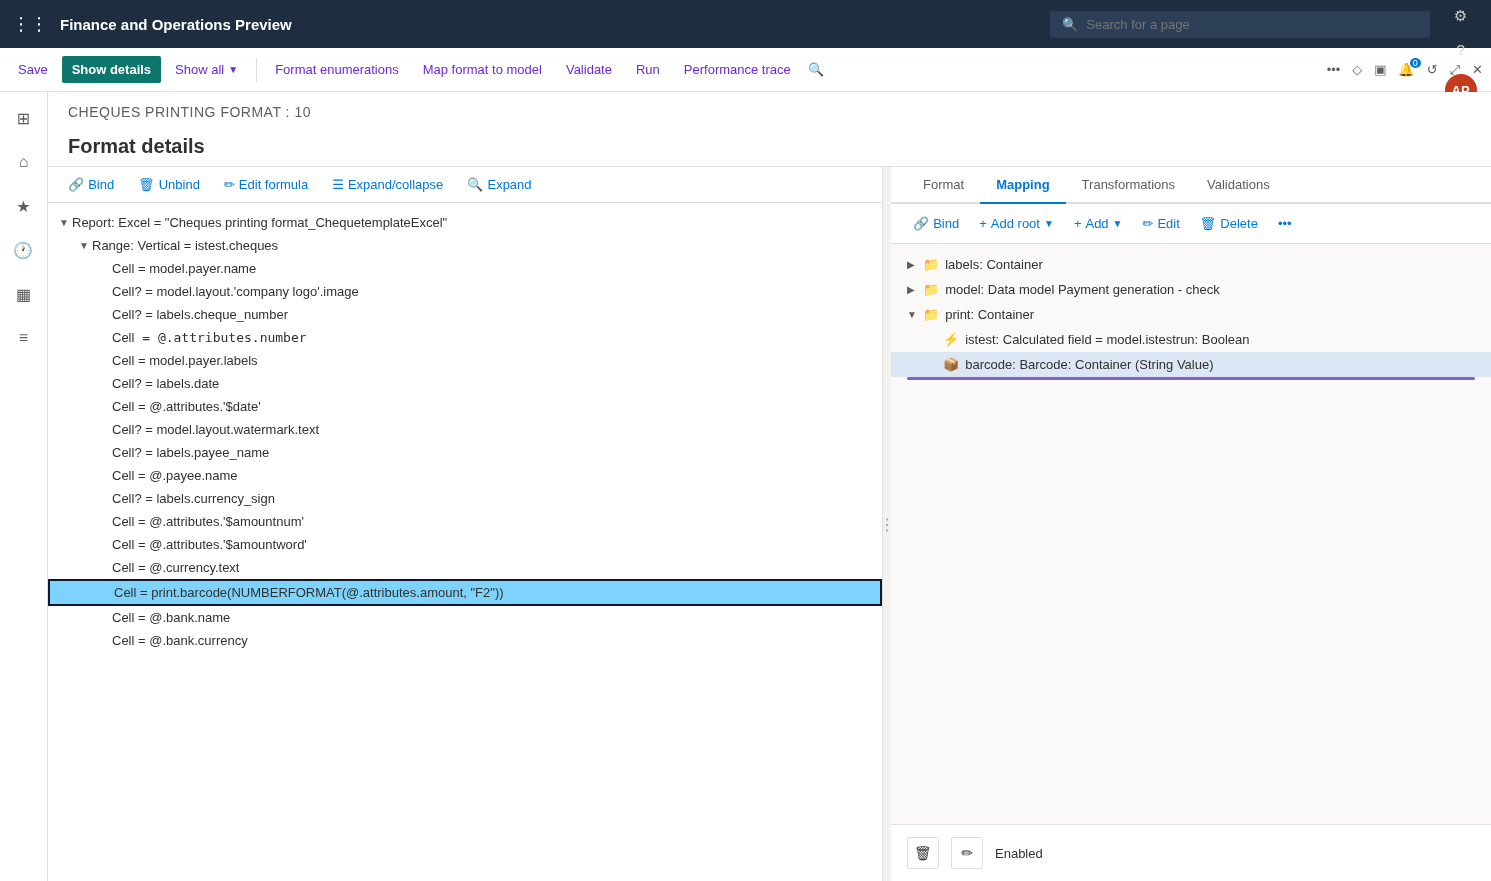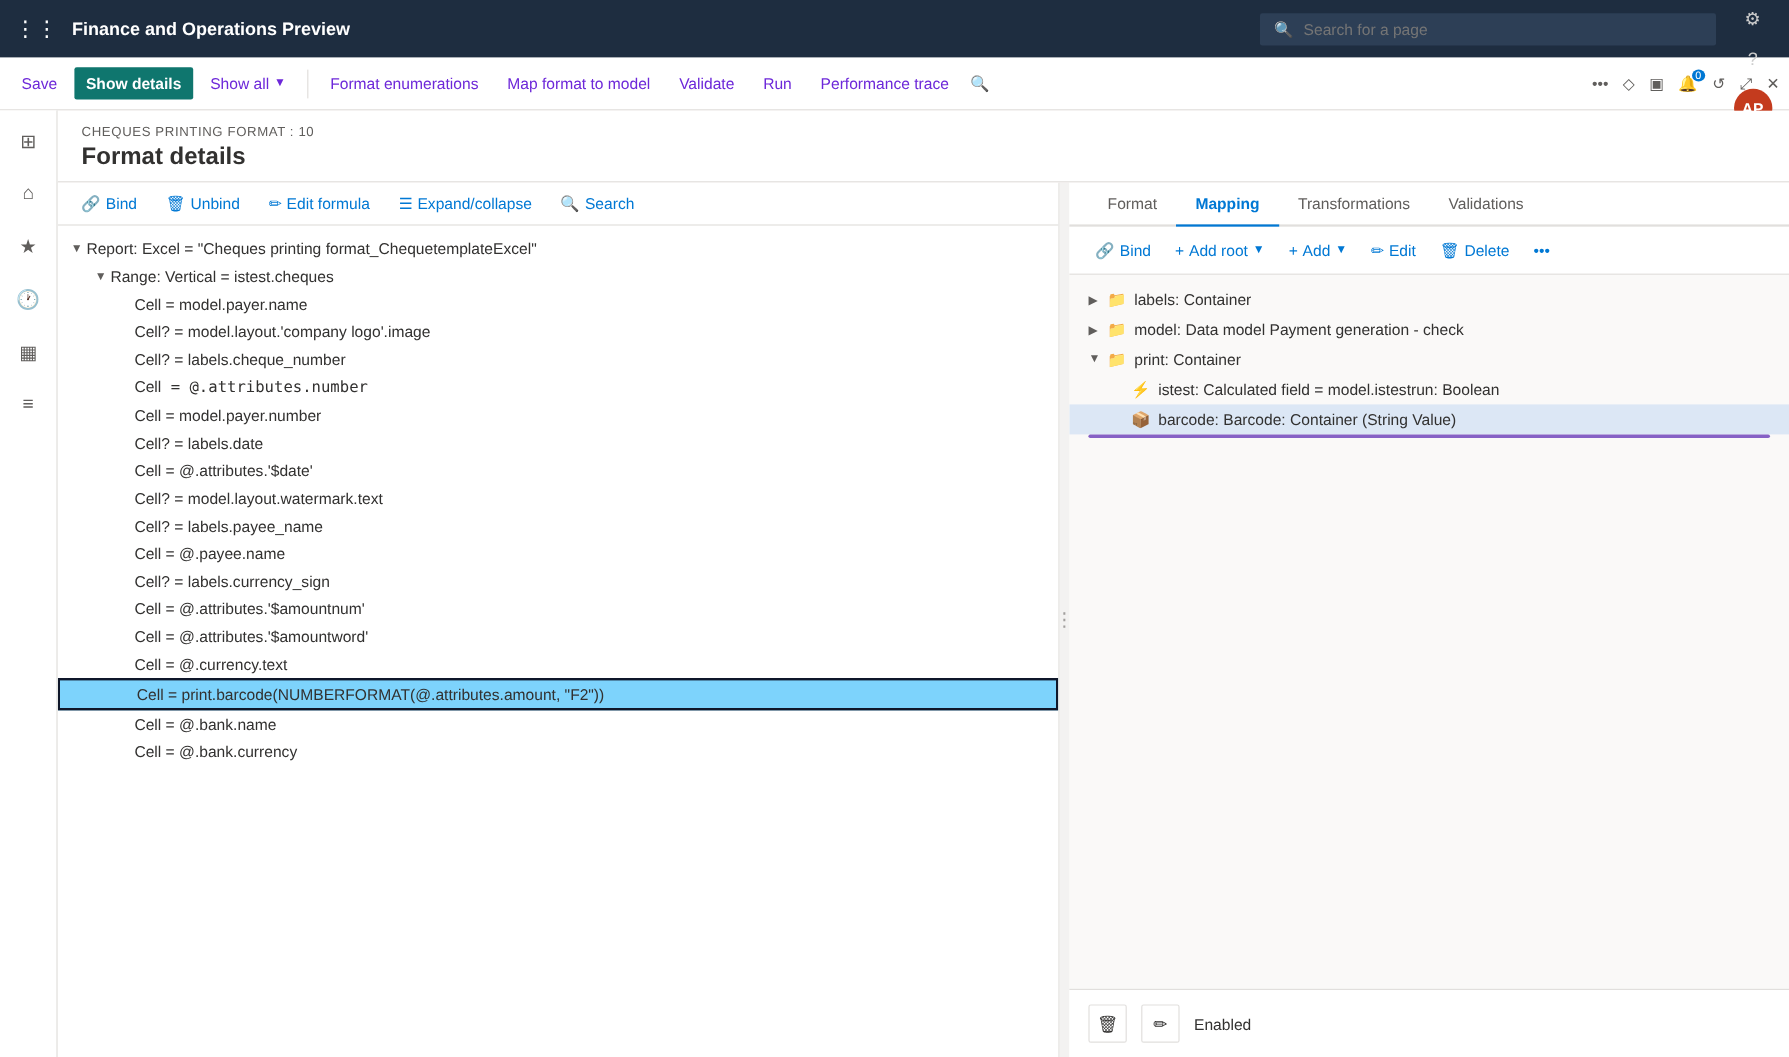--- a/index.html
+++ b/index.html
@@ -98,21 +98,21 @@
       flex-direction: column;
       overflow: hidden;
     }
 
     
     .page-header {
       background: #fff;
       padding: 12px 20px 8px;
       border-bottom: 1px solid #e1dfdd;
     }
-    .page-header .breadcrumb { font-size: 11px; color: #605e5c; text-transform: uppercase; letter-spacing: 0.5px; margin-bottom: 4px; }
+    .page-header .breadcrumb { font-size: 14px; color: #605e5c; text-transform: uppercase; letter-spacing: 0.5px; margin-bottom: 15px; }
     .page-header h1 { font-size: 20px; font-weight: 600; color: #323130; }
 
     
     .split-pane {
       display: flex;
       flex: 1;
       overflow: hidden;
     }
 
     
@@ -336,21 +336,21 @@
           <button class="tree-toolbar-btn">
             <span>✏</span>
             <span>Edit formula</span>
           </button>
           <button class="tree-toolbar-btn">
             <span>☰</span>
             <span>Expand/collapse</span>
           </button>
           <button class="tree-toolbar-btn">
             <span>🔍</span>
-            <span>Search</span>
+            <span>Expand</span>
           </button>
         </div>
 
         <div class="tree-content" id="tree-content">
             <div class="tree-item">
     <span class="indent" style="width:0px"></span>
     <span class="toggle">▼</span>
     <span class="item-text">Report: Excel = "Cheques printing format_ChequetemplateExcel"</span>
   </div>
             <div class="tree-item">
@@ -376,21 +376,21 @@
             <div class="tree-item">
     <span class="indent" style="width:40px"></span>
     <span class="toggle"></span>
     <span class="item-text">Cell<code> = @.attributes.number</code></span>
               <code>
   </code>
             </div>
             <div class="tree-item">
     <span class="indent" style="width:40px"></span>
     <span class="toggle"></span>
-    <span class="item-text">Cell<compaddress> = model.payer.number</compaddress></span>
+    <span class="item-text">Cell<compaddress> = model.payer.labels</compaddress></span>
   </div>
             <div class="tree-item">
     <span class="indent" style="width:40px"></span>
     <span class="toggle"></span>
     <span class="item-text">Cell<lbl_date>? = labels.date</lbl_date></span>
   </div>
             <div class="tree-item">
     <span class="indent" style="width:40px"></span>
     <span class="toggle"></span>
     <span class="item-text">Cell<date> = @.attributes.'$date'</date></span>

